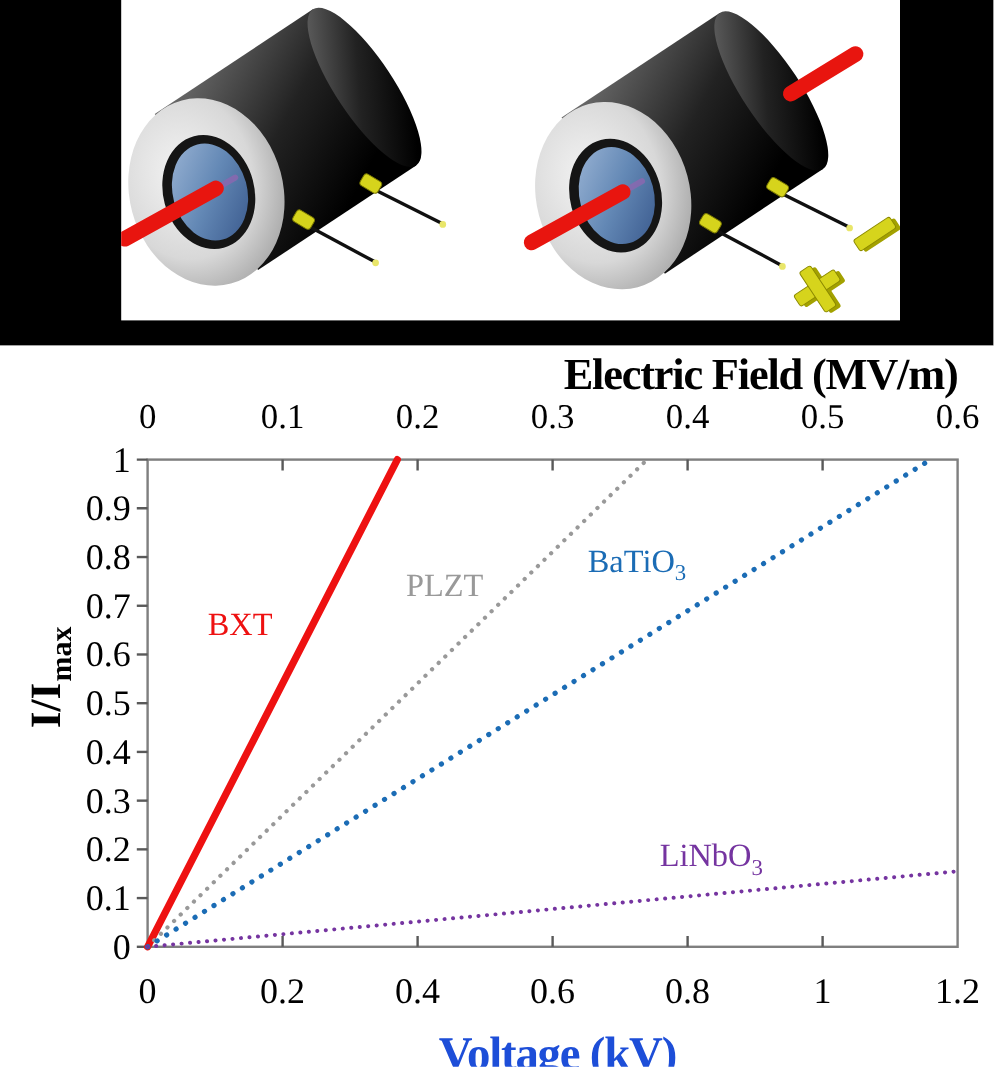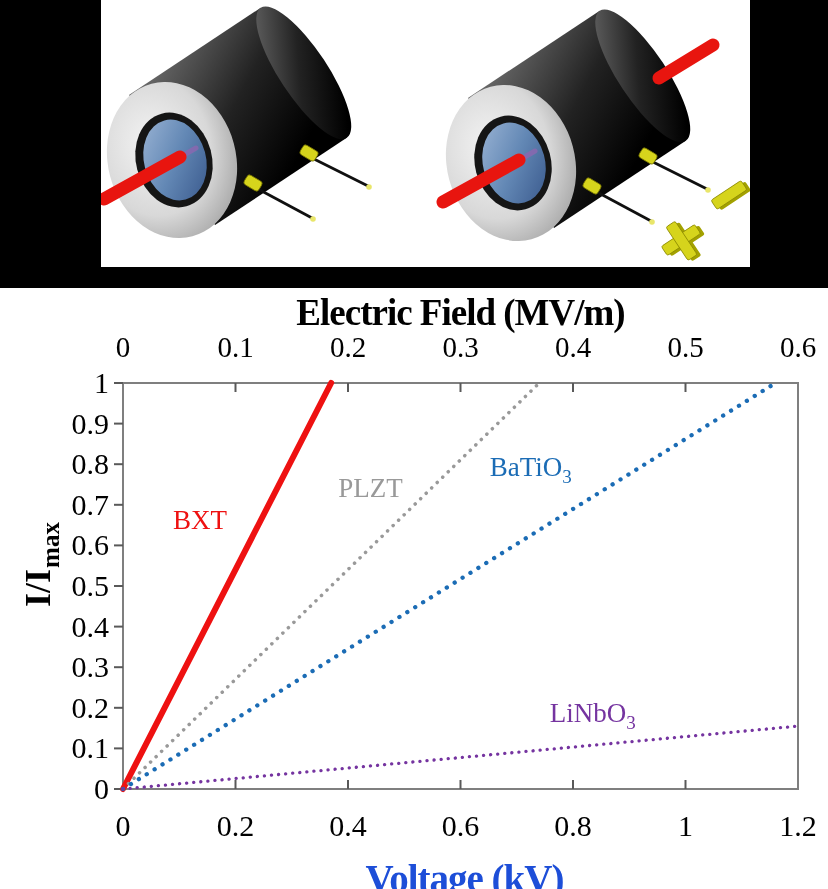--- a/index.html
+++ b/index.html
@@ -2,21 +2,21 @@
 <html><head>
 <meta charset="utf-8">
 <style>
   html,body{margin:0;padding:0;background:#ffffff;}
   body{width:828px;height:889px;position:relative;overflow:hidden;
        font-family:"Liberation Serif","DejaVu Serif",serif;}
   .banner{position:absolute;left:0;top:0;width:828px;height:288px;background:#000;}
   .illustration-panel{position:absolute;left:101px;top:0;width:649px;height:267px;background:#fff;}
   .chart-area{position:absolute;left:0;top:288px;width:828px;height:601px;background:#fff;}
   #chart-svg{position:absolute;left:0;top:0;}
-  .chart-title-top{position:absolute;left:123px;top:291px;width:675px;text-align:center;
+  .chart-title-top{position:absolute;left:123px;top:291px;width:675px;text-align:right;
        font-weight:bold;font-size:37px;color:#000;letter-spacing:-1px;}
   .chart-title-bottom{position:absolute;left:127px;top:841px;width:675px;text-align:center;
        font-weight:bold;font-size:39px;color:#1d4ed8;letter-spacing:-1px;margin-top:15px;}
   .chart-ylabel{position:absolute;left:38px;top:565px;transform:translate(-50%,-50%) rotate(-90deg);
        font-weight:bold;font-size:36px;color:#000;white-space:nowrap;}
   .chart-ylabel .sub{font-size:25px;position:relative;top:9px;left:1px;}
   svg text{font-family:"Liberation Serif","DejaVu Serif",serif;}
 </style>
 </head>
 <body>

